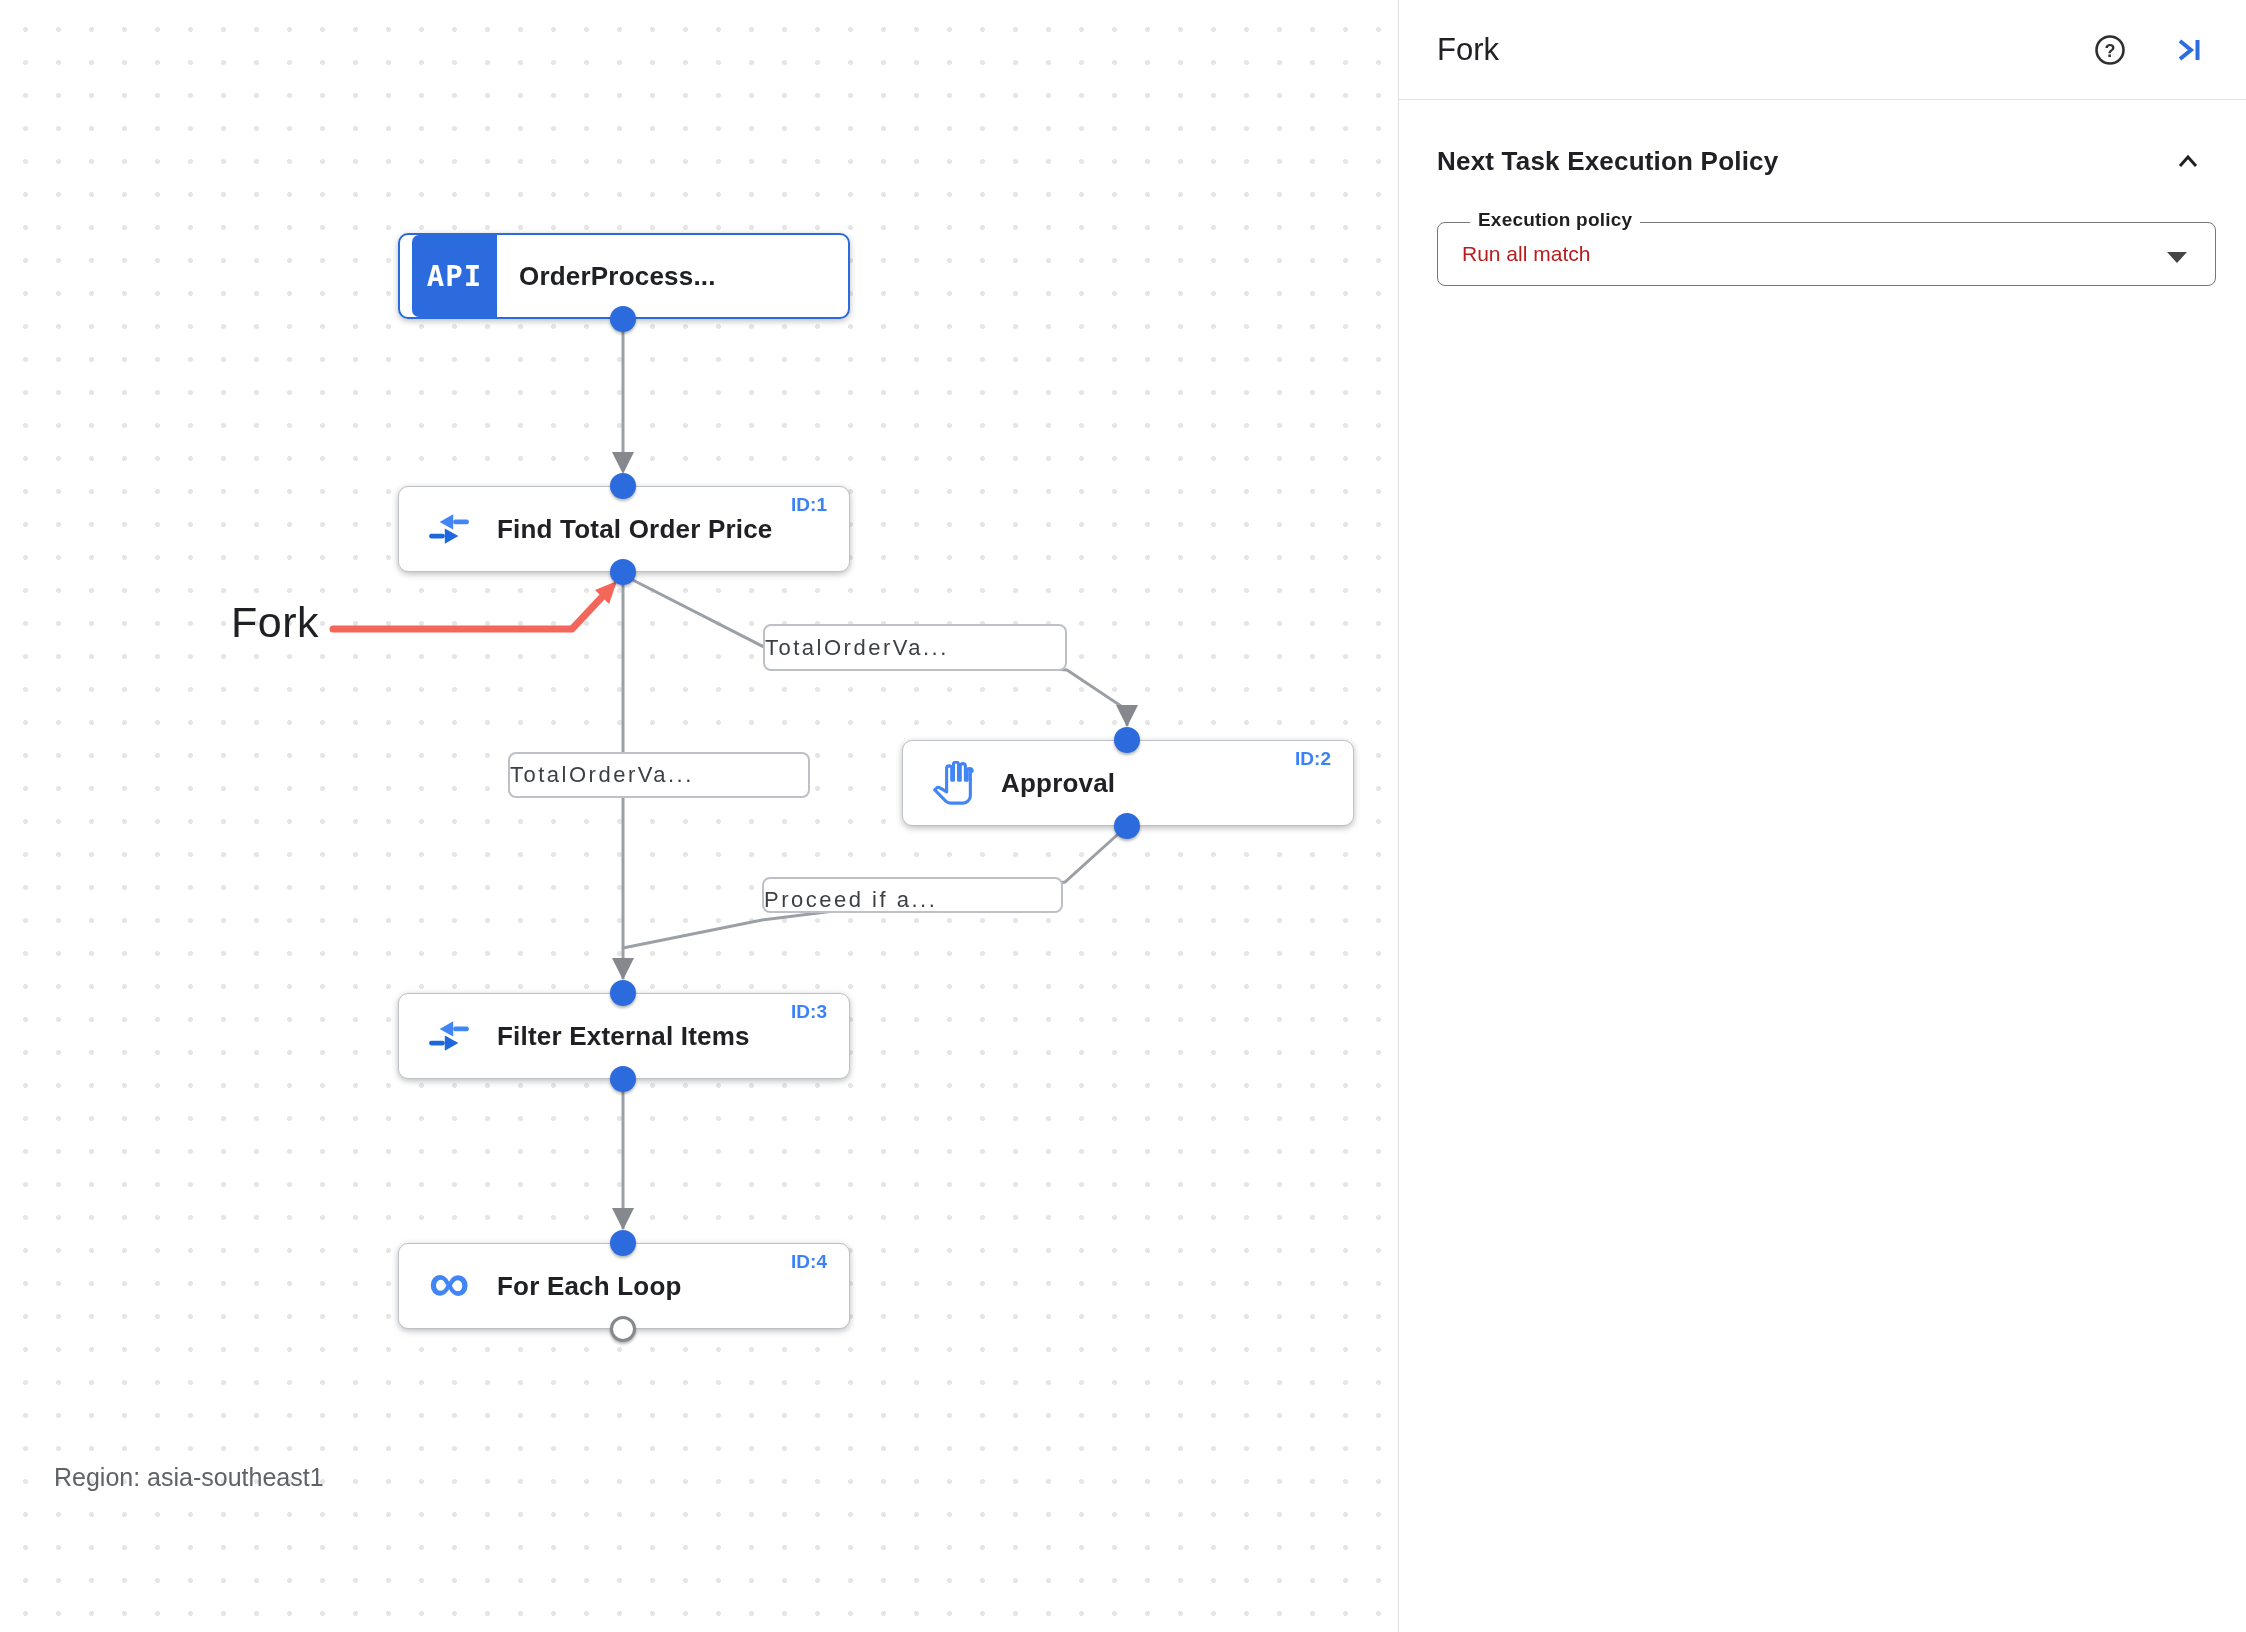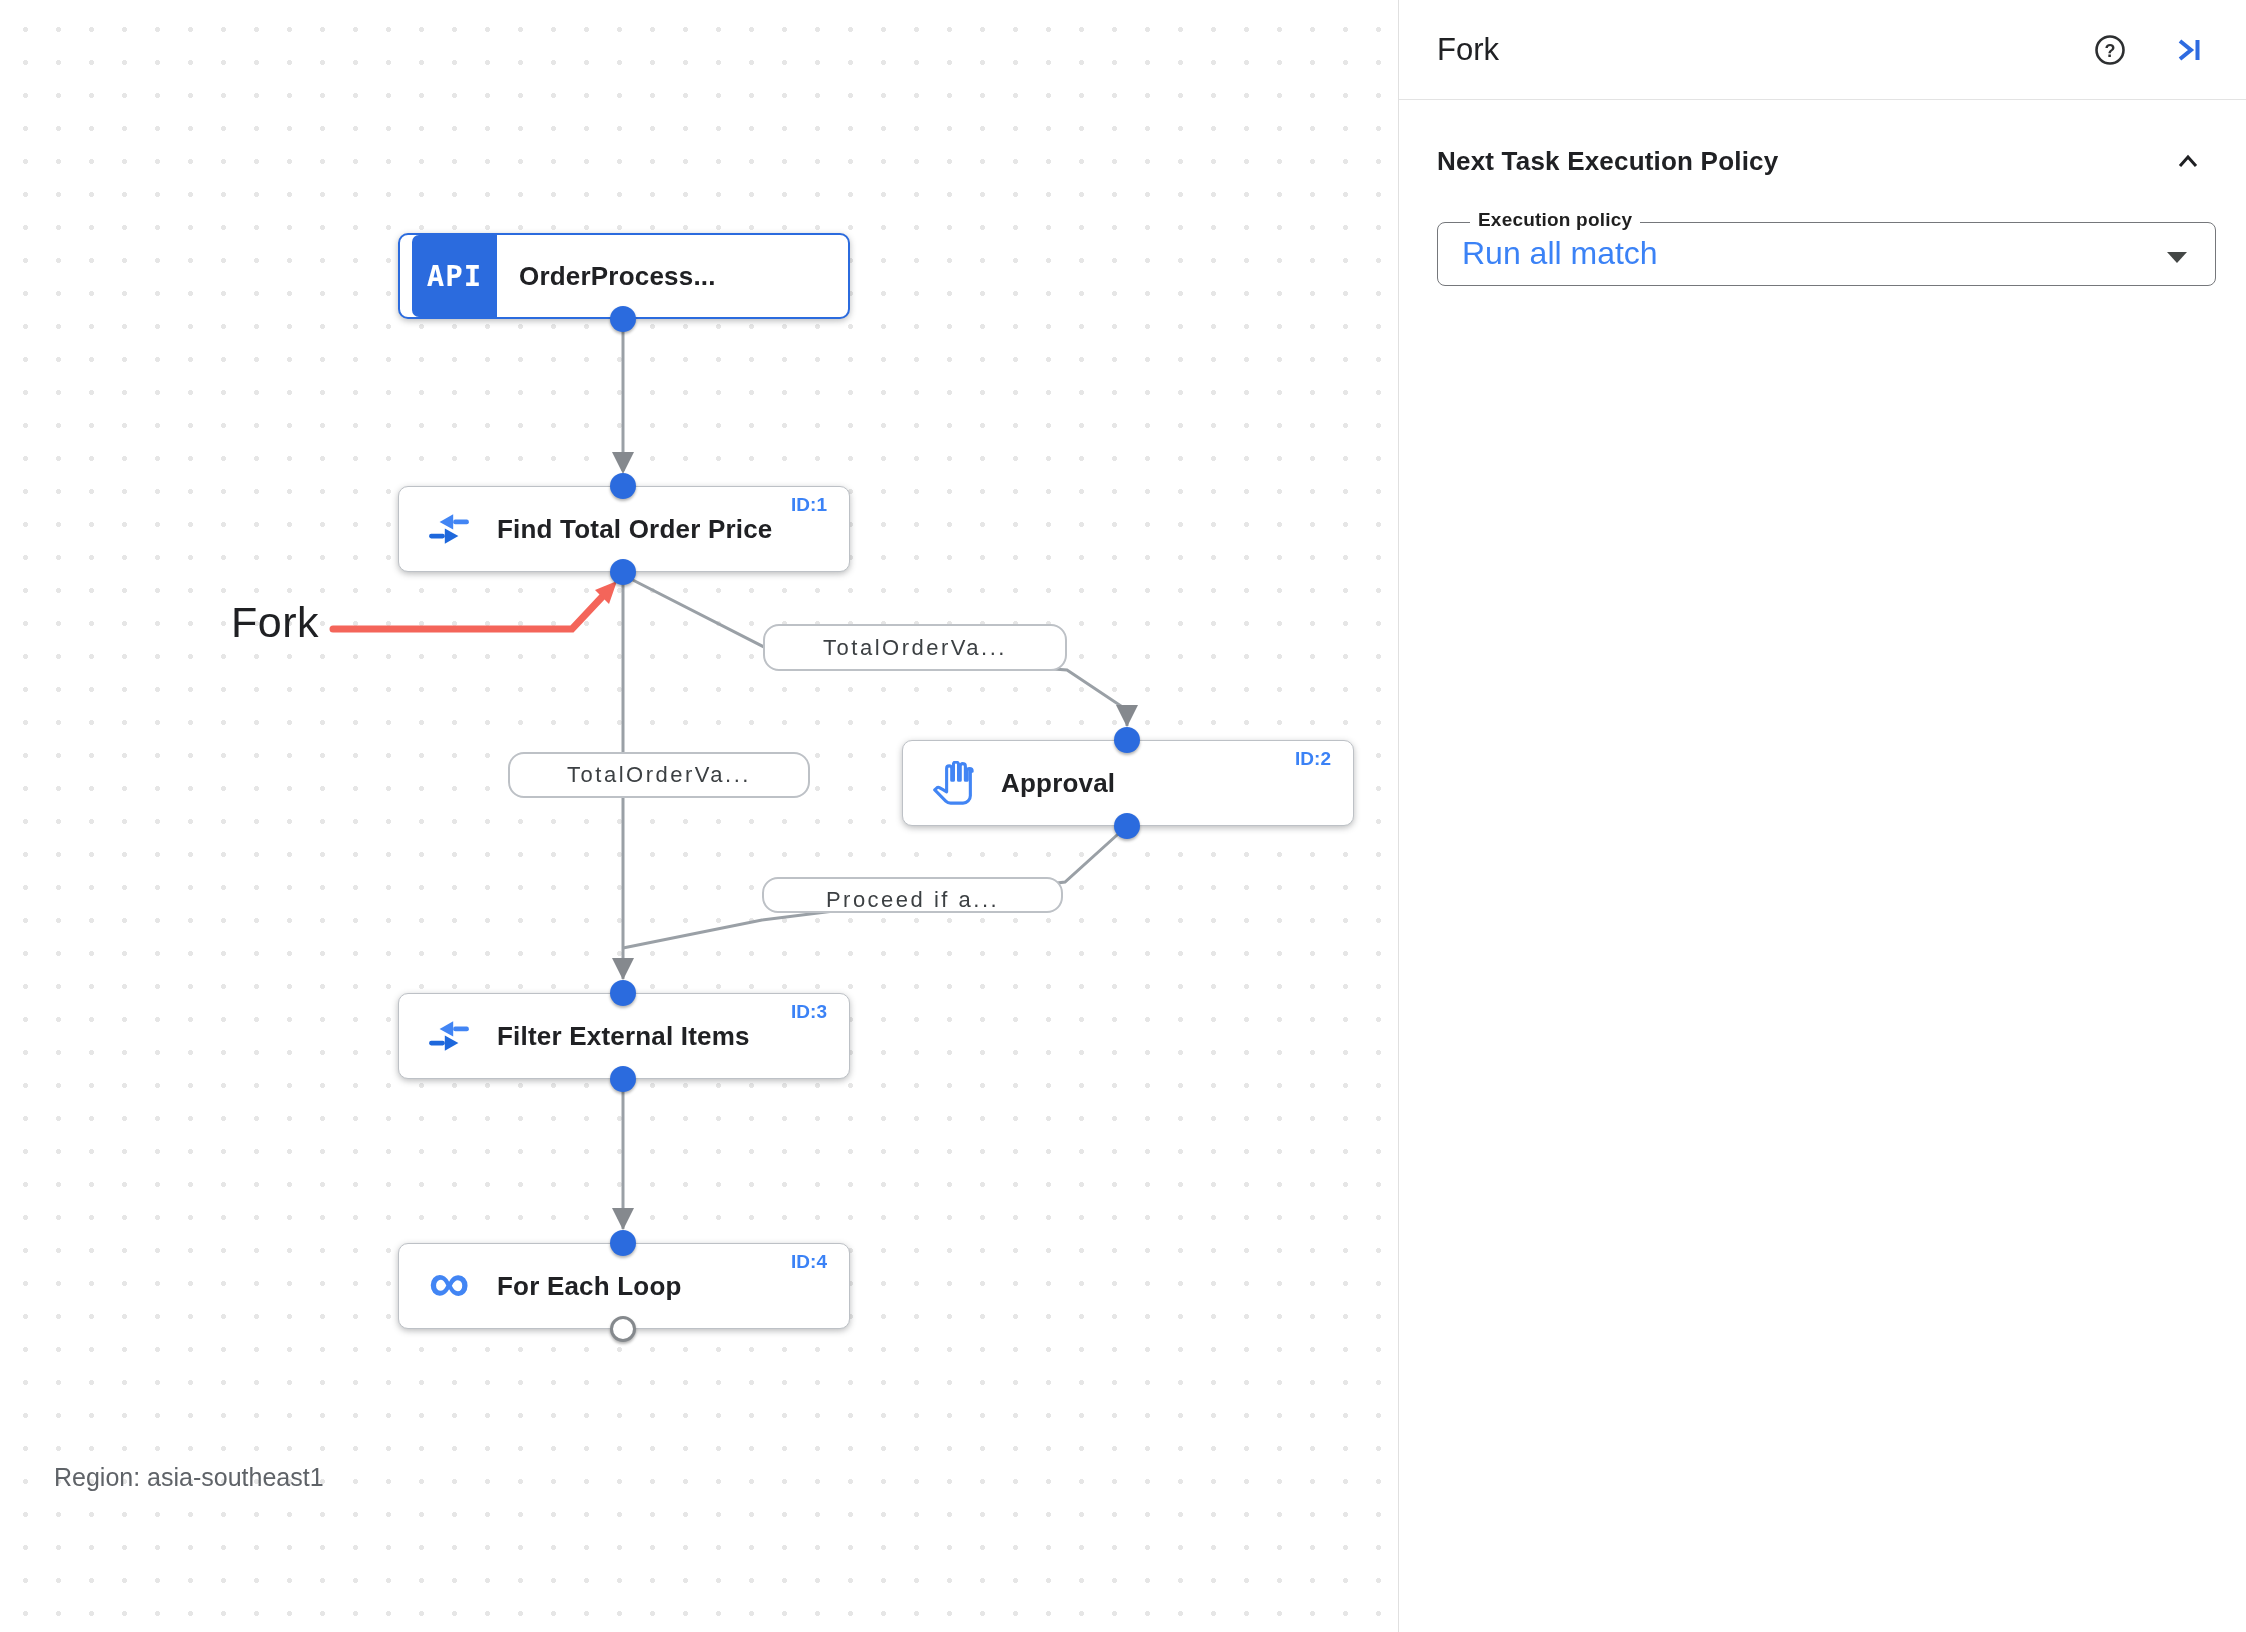--- a/index.html
+++ b/index.html
@@ -34,22 +34,22 @@
     display:flex;align-items:center;justify-content:center;margin-right:22px;
     color:#fff;font-family:"DejaVu Sans Mono",monospace;font-weight:bold;font-size:29px;letter-spacing:1px;
   }
   .dot{
     position:absolute;width:26px;height:26px;border-radius:50%;
     background:var(--primary-blue);box-shadow:0 2px 3px rgba(0,0,0,.3);box-sizing:border-box;
   }
   .dot.open{background:#fff;border:3.5px solid #85898d;}
   .edge-label{
     position:absolute;box-sizing:border-box;background:#fff;
-    border:2px solid var(--border-gray);border-radius:16px;
-    font-size:22px;letter-spacing:2.5px;color:#3c4043;text-align:center;
+    border:2px solid var(--border-gray);border-radius:8px;
+    font-size:22px;letter-spacing:2.5px;color:#3c4043;
   }
   .fork-annotation{
     position:absolute;left:231px;top:598px;font-size:43px;color:#1f2023;letter-spacing:.5px;
   }
   .region-label{position:absolute;left:54px;top:1463px;font-size:25px;color:var(--text-gray);}
   
   .panel{
     position:absolute;left:1398px;top:0;width:848px;height:1632px;background:#fff;
     border-left:1px solid #e0e0e0;box-sizing:border-box;
   }
@@ -64,21 +64,21 @@
   }
   .section-title{font-size:26px;font-weight:bold;color:var(--text-dark);letter-spacing:.2px;}
   .select-field{
     position:relative;margin:44px 0 0 38px;width:779px;height:64px;box-sizing:border-box;
     border:1.5px solid #75777b;border-radius:8px;cursor:pointer;
   }
   .select-label{
     position:absolute;top:-14px;left:32px;background:#fff;padding:0 8px;
     font-size:19px;font-weight:700;color:#1f1f1f;letter-spacing:.2px;
   }
-  .select-value{line-height:61px;padding-left:24px;font-size:32px;color:#3b82f6;}
+  .select-value{line-height:61px;padding-left:24px;font-size:21px;color:#b91c1c;}
   .select-caret{position:absolute;right:28px;top:27px;}
 </style>
 </head>
 <body>
 
 <div class="canvas">
 
   <svg class="edges" width="1398" height="1632">
     <path class="edge" d="M623 319 L623 471"></path>
     <polygon class="arrowhead" points="612,452 634,452 623,474"></polygon>

